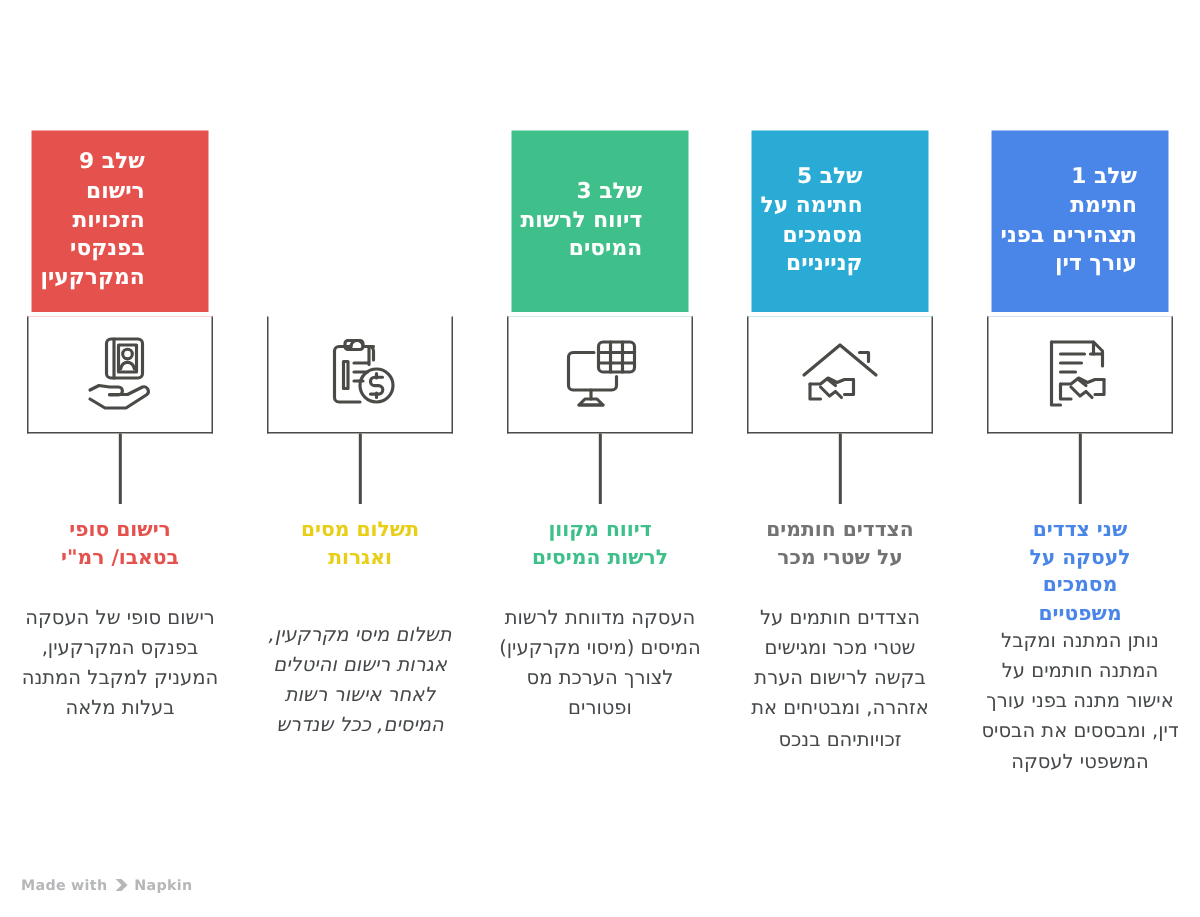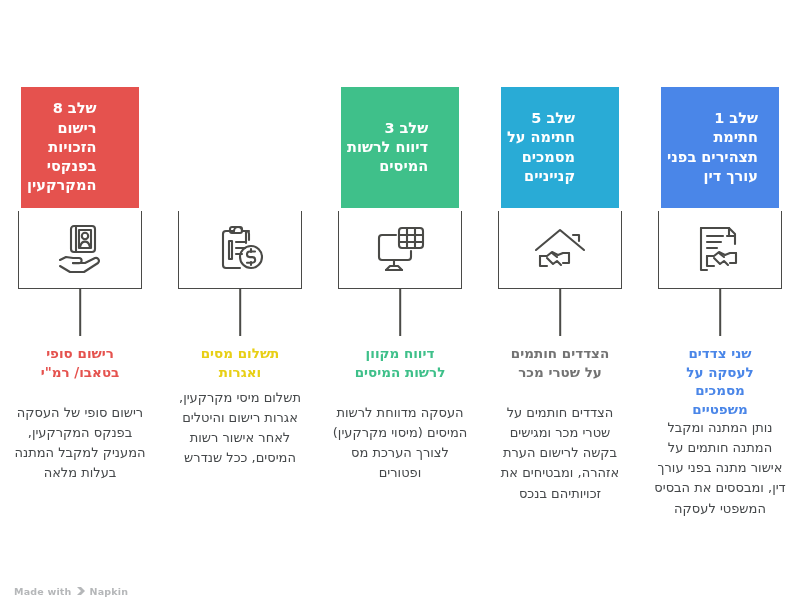--- a/index.html
+++ b/index.html
@@ -223,29 +223,29 @@
             <path d="M28 20h9M28 26h9M28 32h6"></path>
             <circle cx="43" cy="35" r="11"></circle>
             <path d="M47 29.5h-5.2a2.8 2.8 0 0 0 0 5.6h2.6a2.8 2.8 0 0 1 0 5.6H39"></path>
             <path d="M43 27v3M43 40v3"></path>
           </svg>
         </span>
       </div>
       <div class="stem"></div>
       <div class="subtitle" style="color:#e8cf15;">תשלום מסים
 ואגרות</div>
-      <div class="body-text" style="top:388px;">תשלום מיסי מקרקעין,
+      <div class="body-text" style="top:414px;font-style:italic;">תשלום מיסי מקרקעין,
 אגרות רישום והיטלים
 לאחר אישור רשות
 המיסים, ככל שנדרש</div>
     </div>
 
     <div class="col">
       <div class="card" style="background:#e5524e;">
-        <div class="card-text">שלב 8
+        <div class="card-text">שלב 9
 רישום
 הזכויות
 בפנקסי
 המקרקעין</div>
       </div>
       <div class="frame">
         <span>
           <svg width="64" height="56" viewBox="0 0 64 56" fill="none" stroke="#4a4a47" stroke-width="2.1" stroke-linecap="round" stroke-linejoin="round">
             <rect x="23" y="4" width="24" height="26" rx="3"></rect>
             <path d="M28 4v26"></path>

